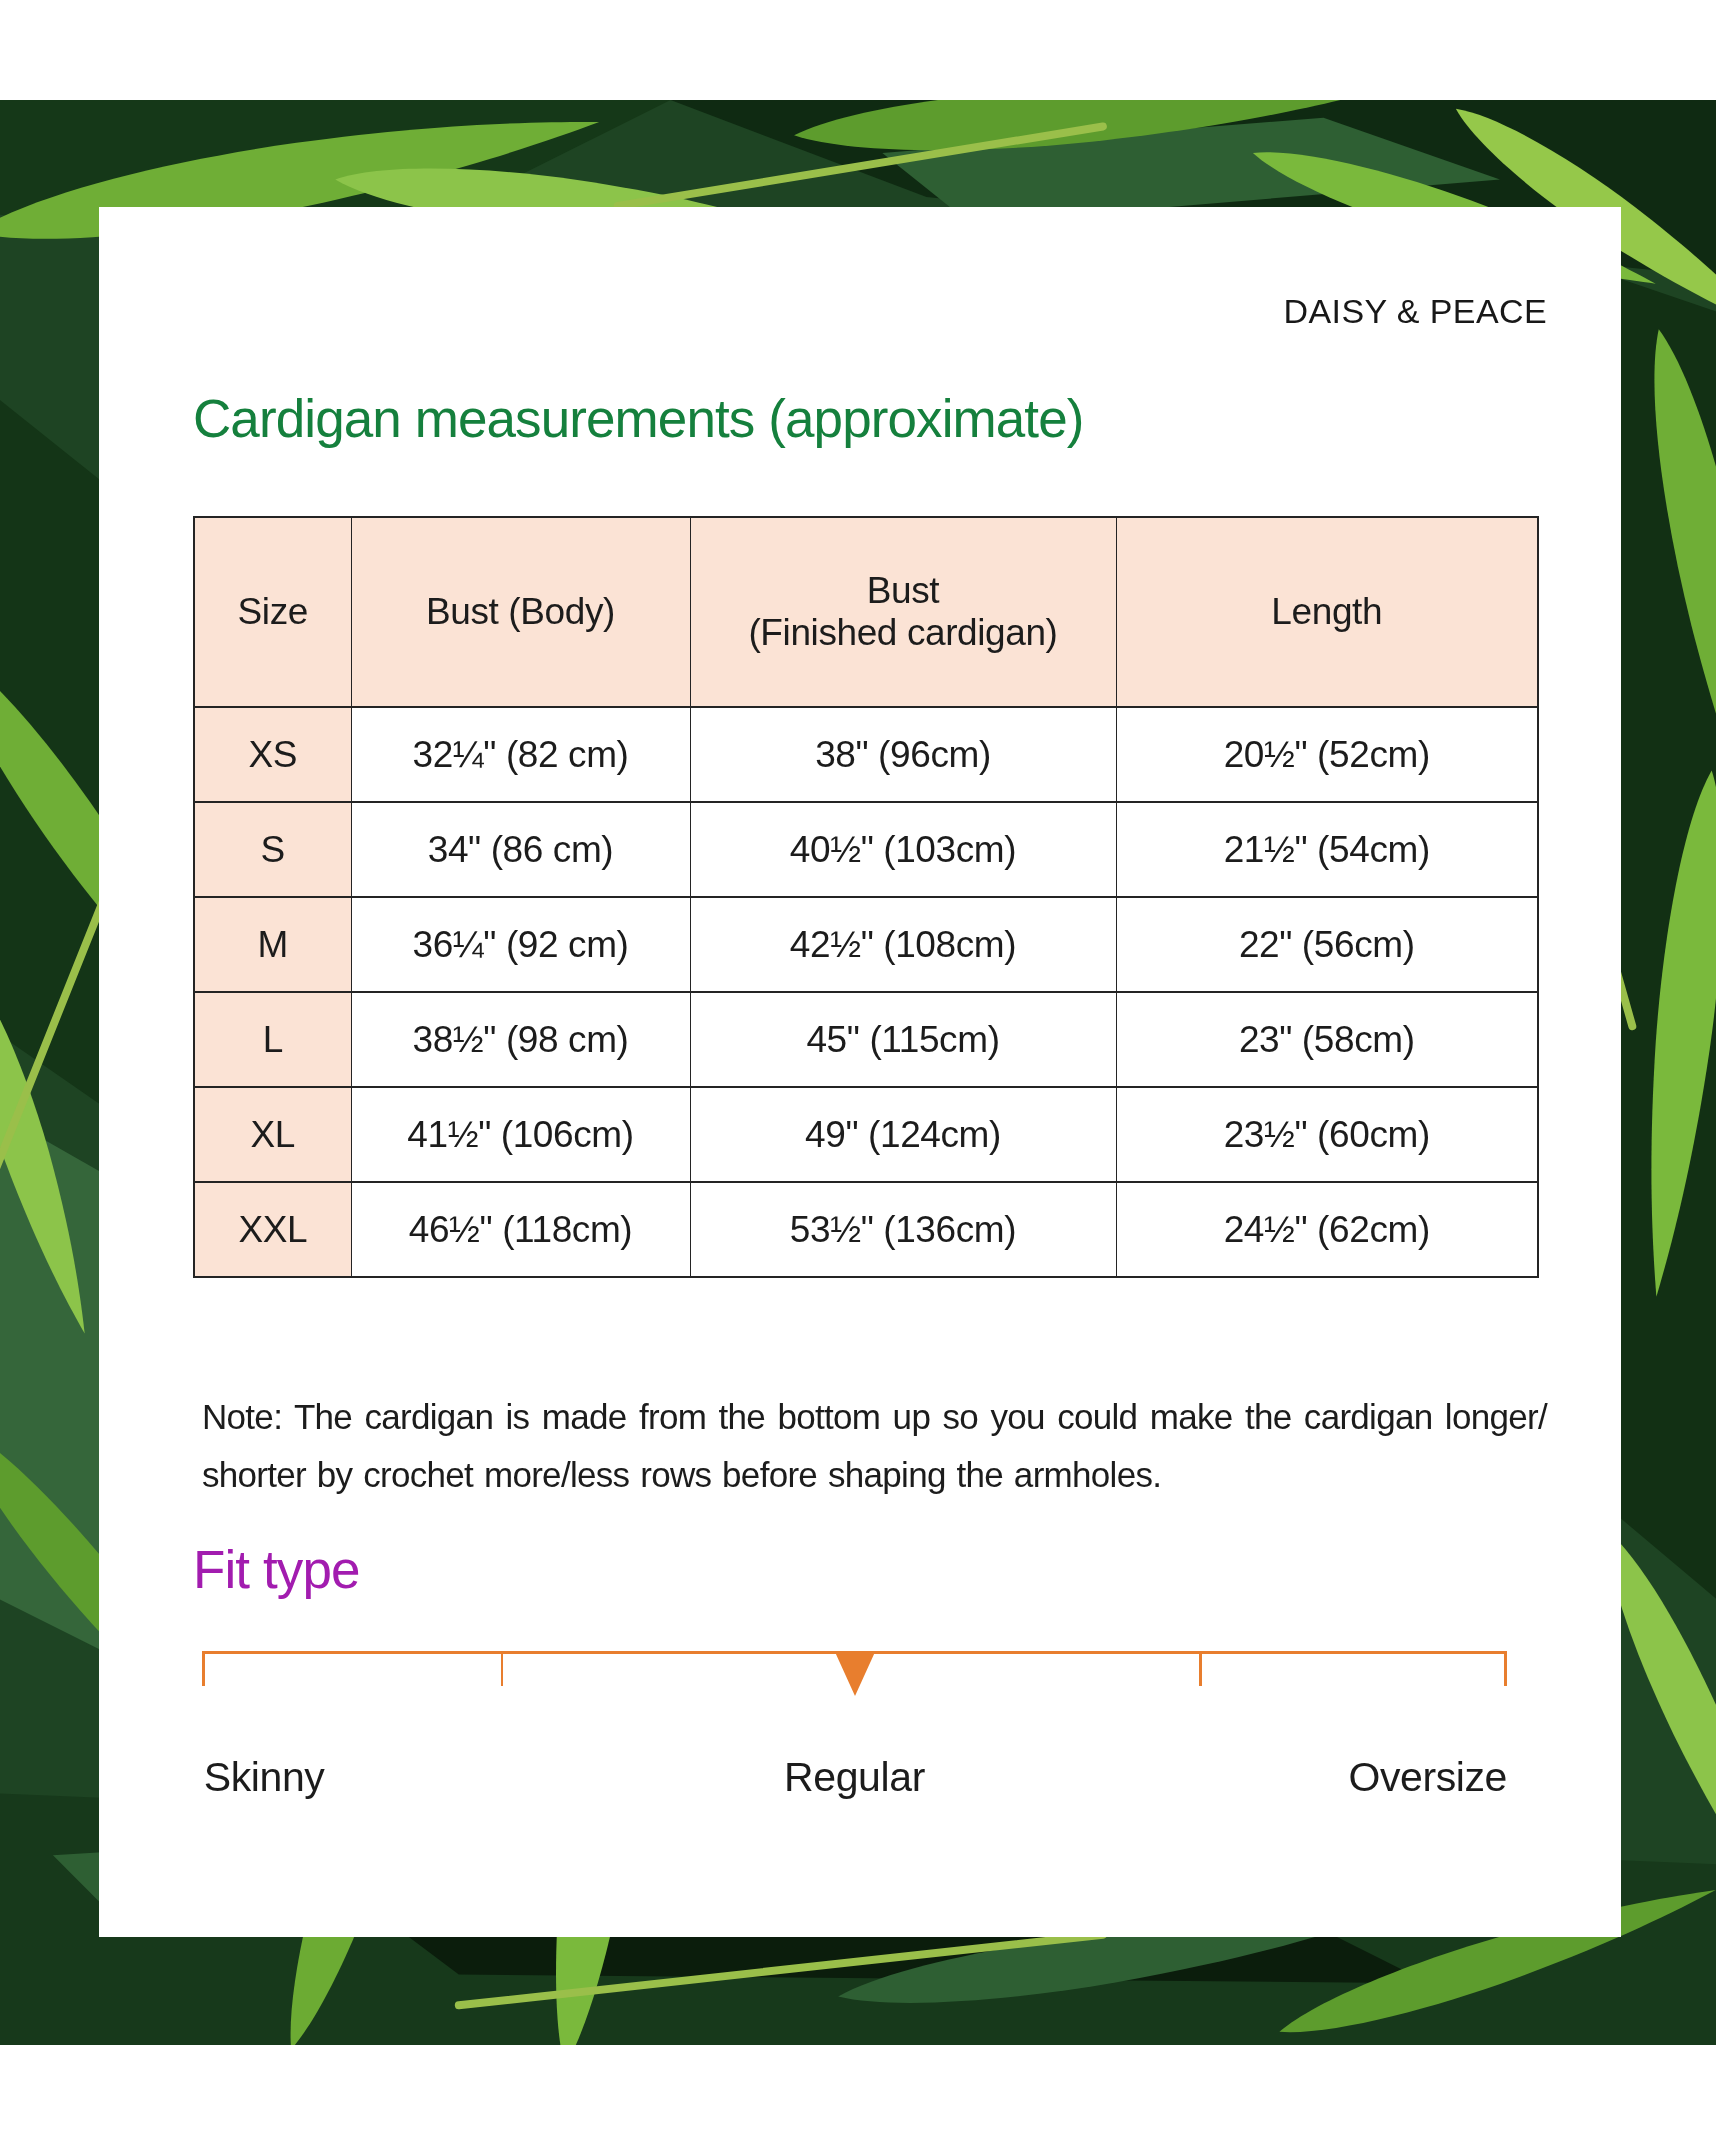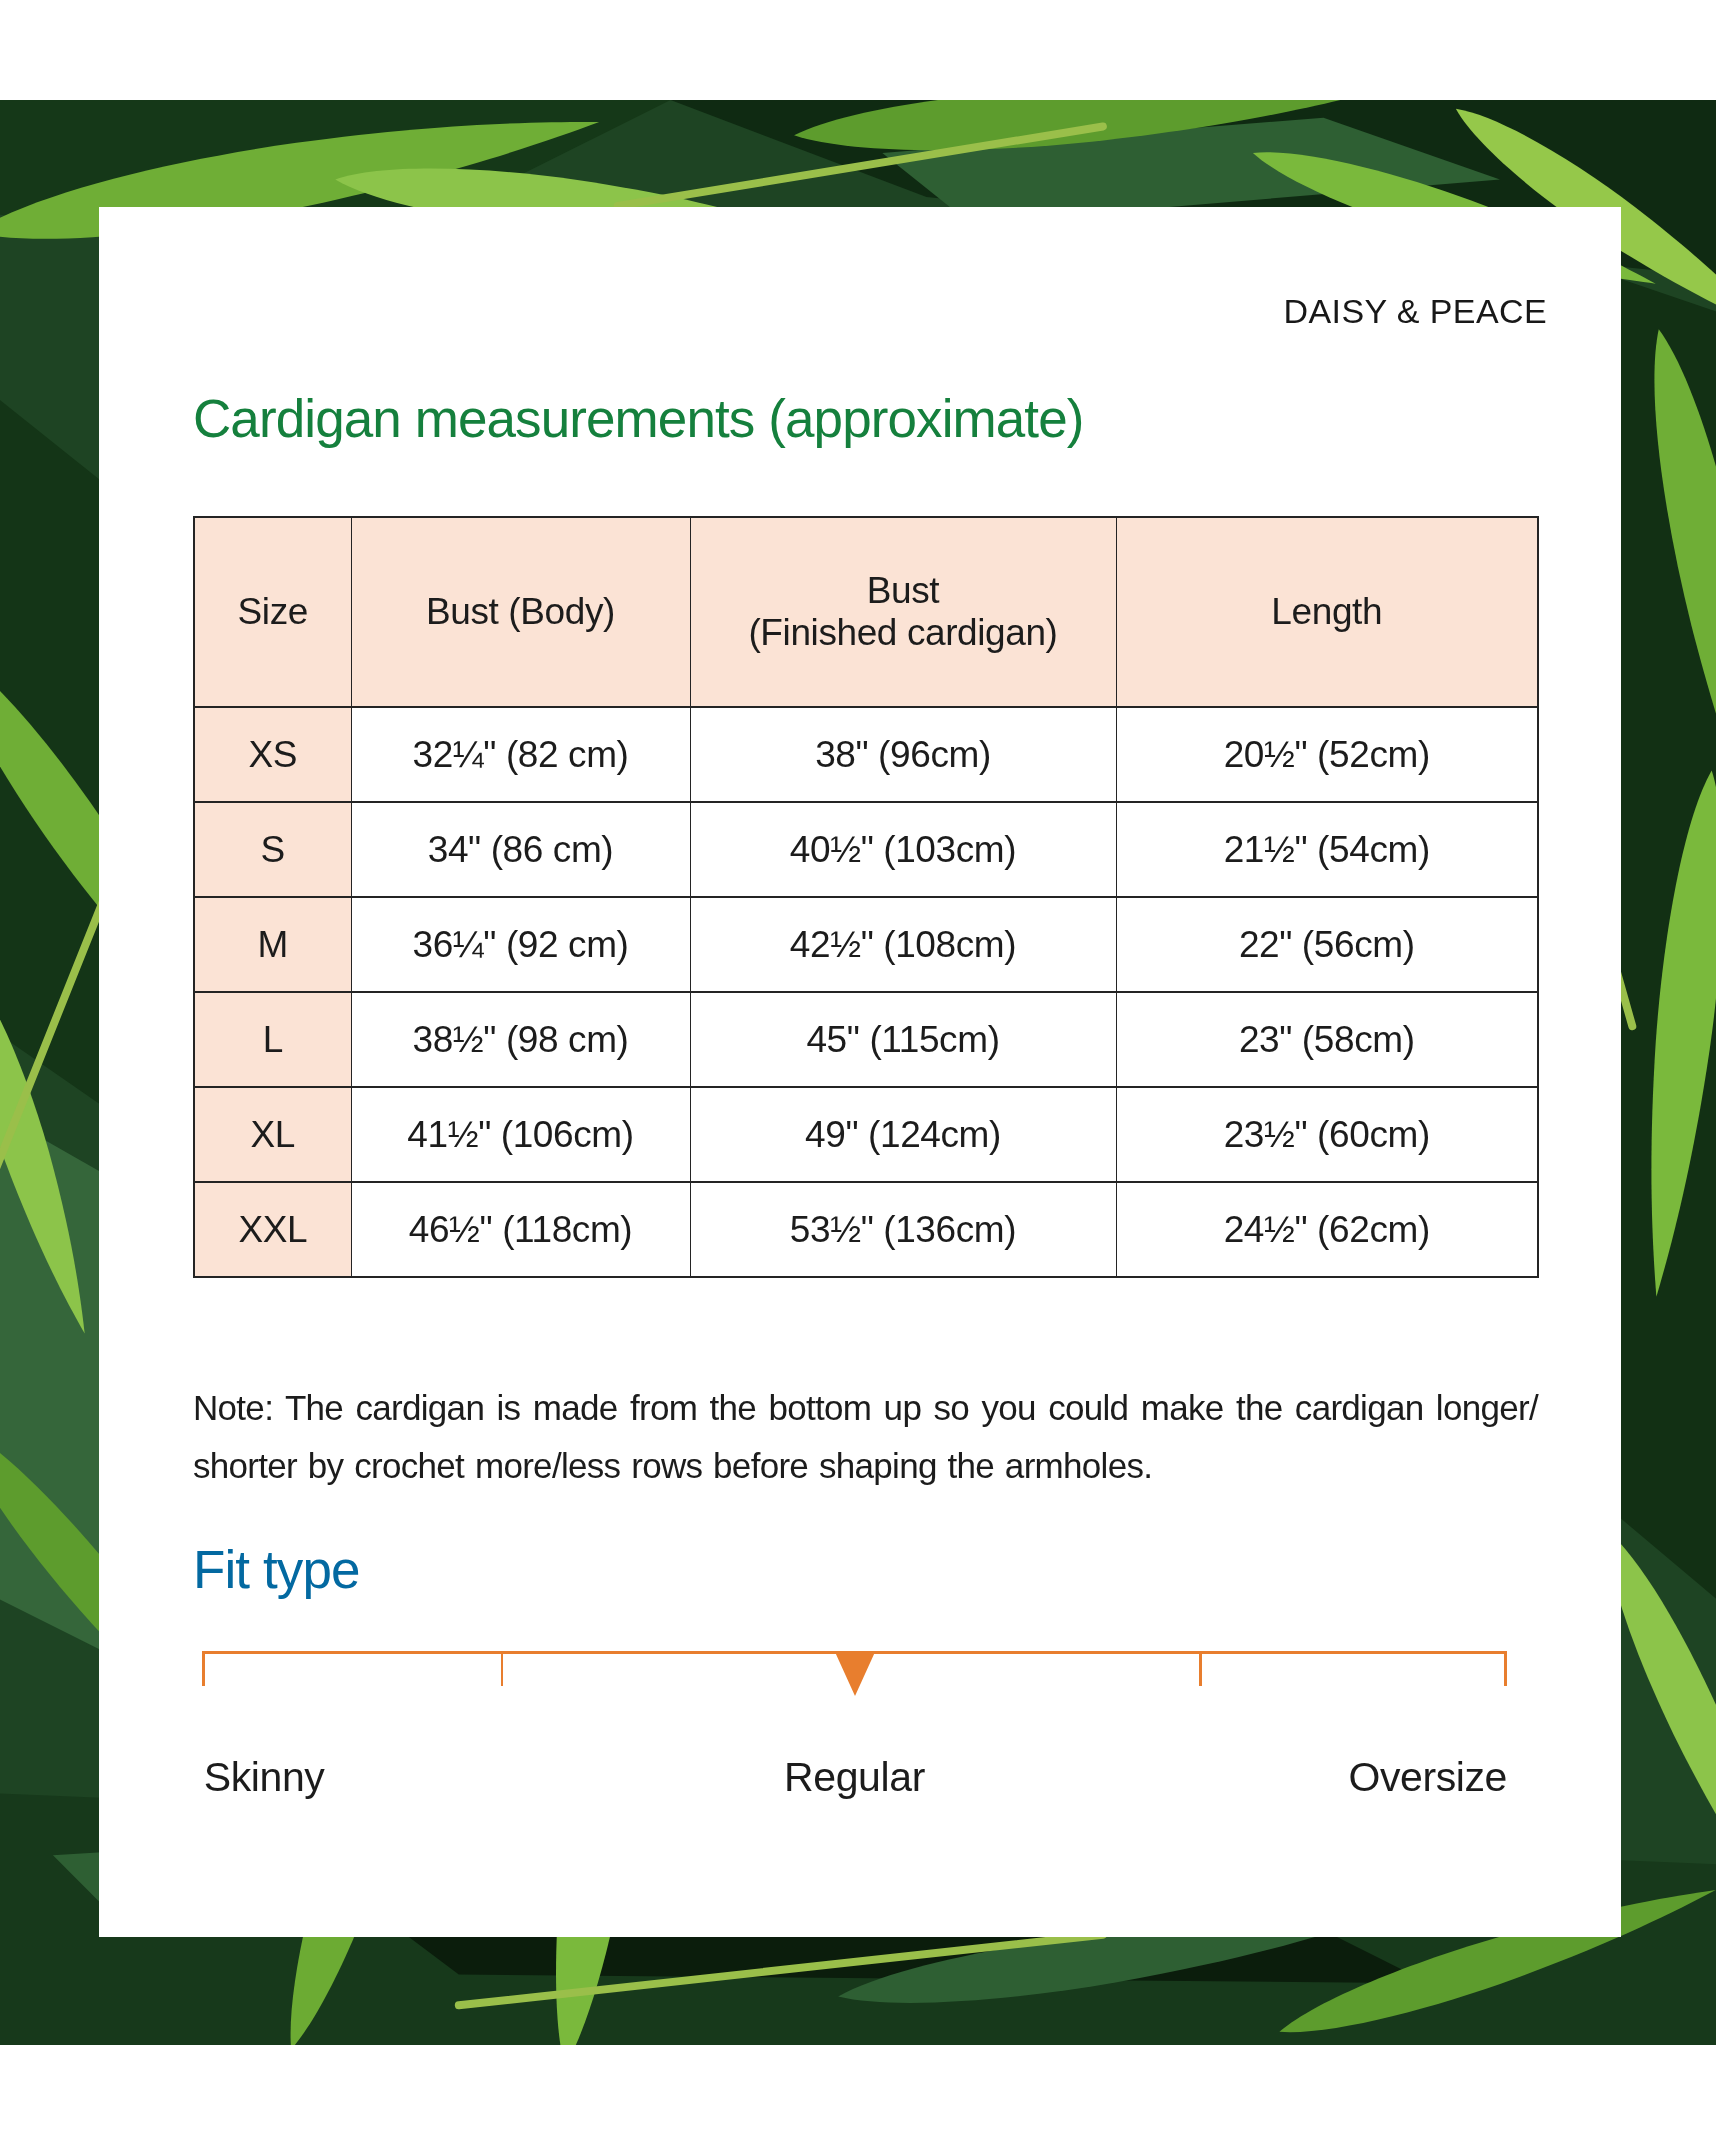--- a/index.html
+++ b/index.html
@@ -40,28 +40,28 @@
     border-left:1.8px solid #242424; border-right:1.8px solid #242424;
     border-top:2.6px solid #242424; border-bottom:2.6px solid #242424;
     font-weight:400; vertical-align:middle; padding:0;
   }
   .size-table thead tr { height:190px;padding-left:21px; }
   .size-table tbody tr { height:95px; }
   .size-table th { background:#fbe3d5; white-space:pre-line; }
   .size-table td { background:#ffffff; }
 
   .note {
-    position:absolute; left:94px; top:1172px; width:1345px; margin:0;
+    position:absolute; left:94px; top:1172px; width:1345px; margin:9px;
     font-size:35px; line-height:58px; letter-spacing:-0.7px; word-spacing:1.8px;
     text-align:justify; text-align-last:left;
   }
 
   .fit-heading {
     position:absolute; left:94px; top:1332px; margin:0;
-    font-size:53px; font-weight:400; letter-spacing:-0.9px; color:#0369a1;
+    font-size:53px; font-weight:400; letter-spacing:-0.9px; color:#a21caf;
   }
 
   .scale {
     position:absolute; left:103px; top:1444px; width:1305px; height:35px;
     border-top:3.5px solid #e87e2e;
   }
   .tick { position:absolute; top:0; width:2.6px; height:32px; background:#e87e2e; }
   .t0 { left:0; }
   .t1 { left:22.9%; }
   .t2 { left:calc(50% - 1.3px); }

